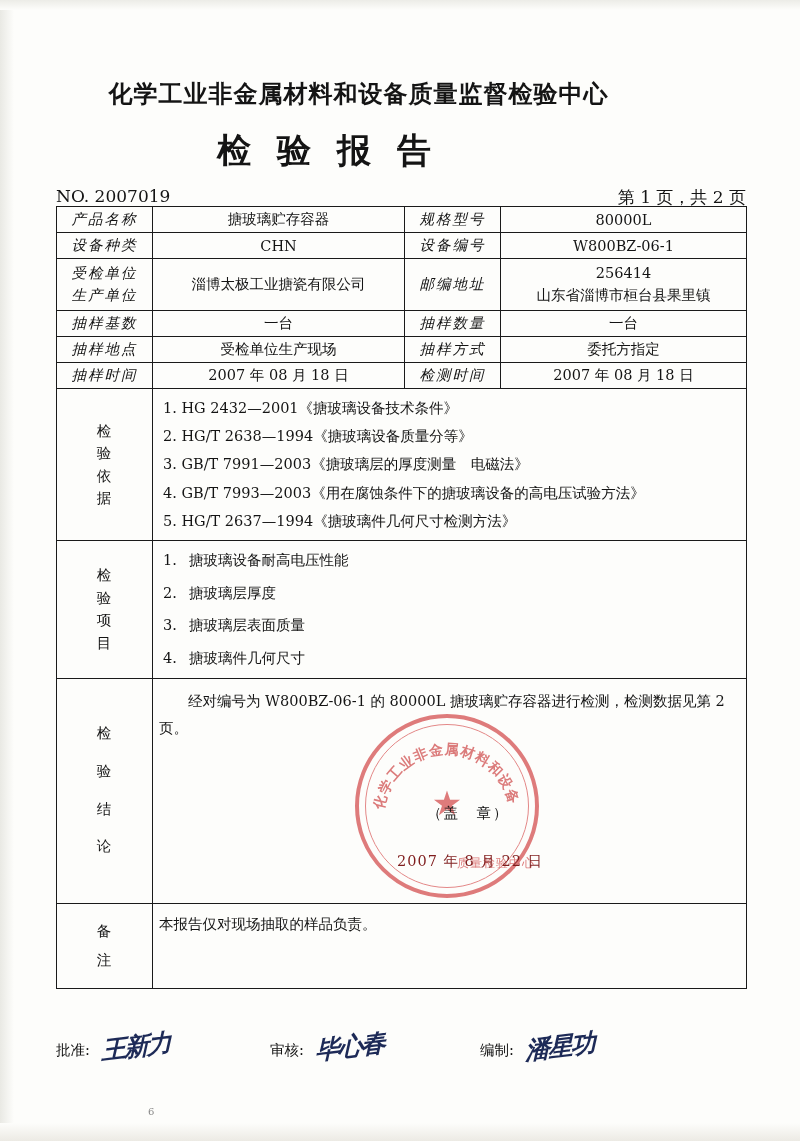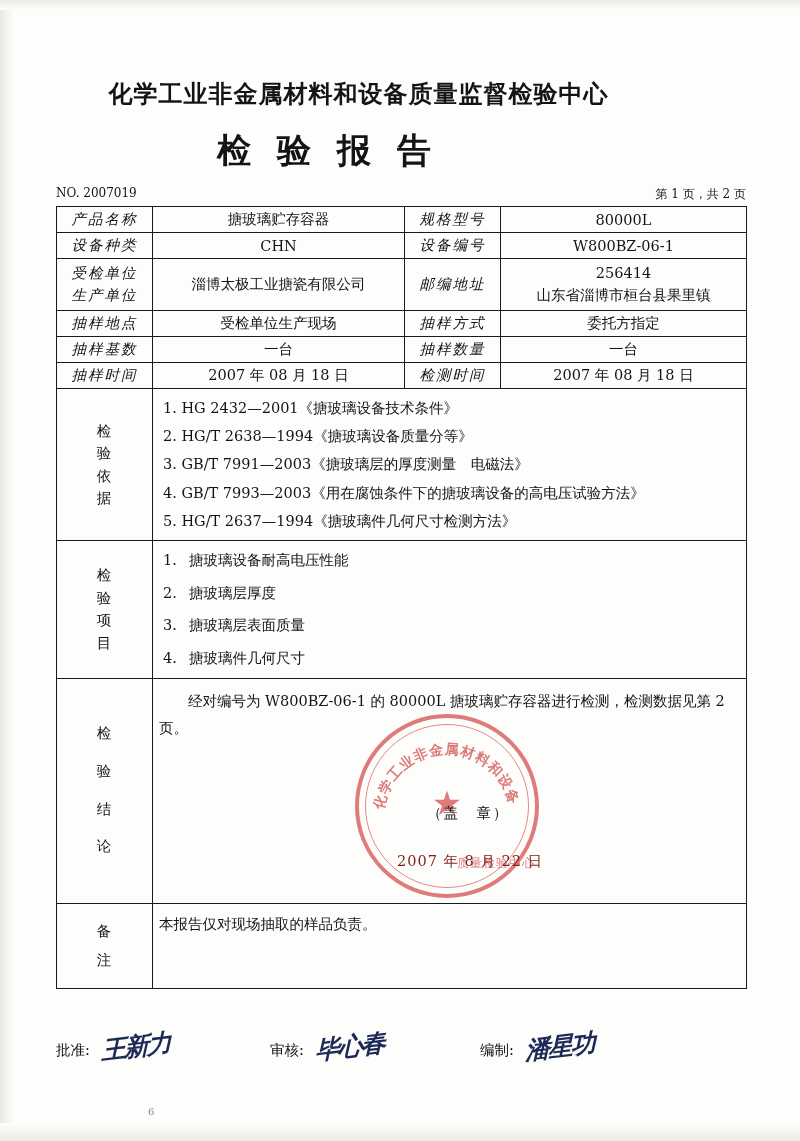--- a/index.html
+++ b/index.html
@@ -58,21 +58,21 @@
     letter-spacing: 26px;
     text-indent: 26px;
   }
   .meta-row {
     position: absolute;
     top: 186px;
     left: 56px;
     width: 690px;
     display: flex;
     justify-content: space-between;
-    font-size: 12px;
+    font-size: 17px;
   }
   .meta-no { font-family: "DejaVu Serif", serif; }
   .meta-page { font-family: "DejaVu Serif", serif; }
 
   table.report {
     position: absolute;
     top: 206px;
     left: 56px;
     width: 690px;
     border-collapse: collapse;
@@ -271,30 +271,30 @@
           <div>生产单位</div>
         </td>
         <td class="val">淄博太极工业搪瓷有限公司</td>
         <td class="lab">邮编地址</td>
         <td class="val two-line">
           <div>256414</div>
           <div>山东省淄博市桓台县果里镇</div>
         </td>
       </tr>
       <tr>
+        <td class="lab">抽样基数</td>
+        <td class="val">一台</td>
+        <td class="lab">抽样数量</td>
+        <td class="val">一台</td>
+      </tr>
+      <tr>
         <td class="lab">抽样地点</td>
         <td class="val">受检单位生产现场</td>
         <td class="lab">抽样方式</td>
         <td class="val">委托方指定</td>
-      </tr>
-      <tr>
-        <td class="lab">抽样基数</td>
-        <td class="val">一台</td>
-        <td class="lab">抽样数量</td>
-        <td class="val">一台</td>
       </tr>
       <tr>
         <td class="lab">抽样时间</td>
         <td class="val">2007 年 08 月 18 日</td>
         <td class="lab">检测时间</td>
         <td class="val">2007 年 08 月 18 日</td>
       </tr>
 
       <tr style="height:152px">
         <td class="lab-tall">

